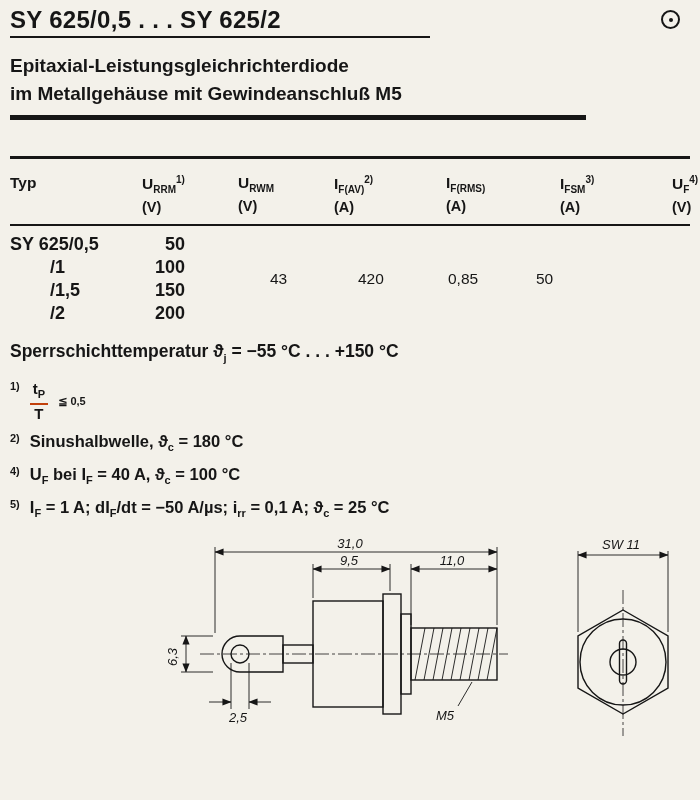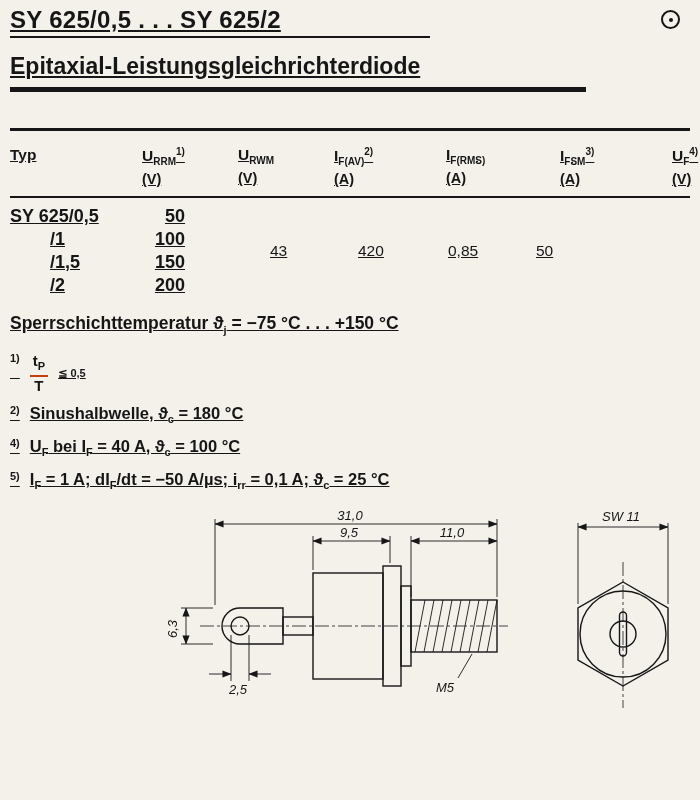--- a/index.html
+++ b/index.html
@@ -1,30 +1,30 @@
 <!DOCTYPE html>
 <html><head>
 <meta charset="utf-8">
 <style>
   html,body{margin:0;padding:0;}
   body{
     width:700px;height:800px;overflow:hidden;
     background:#f3f1ea;color:#161616;
     font-family:"Liberation Sans", sans-serif;
   }
-  .page{position:relative;width:700px;height:800px;box-sizing:border-box;padding:6px 8px 0 10px;text-decoration:underline;}
+  .page{position:relative;width:700px;height:800px;box-sizing:border-box;padding:6px 8px 0 10px;}
 
   
   .title-row{display:flex;justify-content:space-between;align-items:flex-start;}
   h1{margin:0;font-size:24px;font-weight:bold;letter-spacing:.3px;}
   .title-underline{width:420px;border-top:2px solid #161616;margin-top:2px;}
   .logo{width:15px;height:15px;border:2px solid #161616;border-radius:50%;
         display:flex;align-items:center;justify-content:center;margin:4px 12px 0 0;flex:0 0 auto;}
   .logo .dot{width:4px;height:4px;background:#161616;border-radius:50%;}
-  h2{margin:14px 0 0 0;font-size:23px;font-weight:bold;line-height:28px;}
+  h2{margin:14px 0 0 0;font-size:19px;font-weight:bold;line-height:28px;}
   .subtitle-bar{width:576px;height:5px;background:#161616;margin-top:7px;}
 
   .rule-thick{height:3px;background:#161616;margin-top:36px;margin-right:2px;}
   .rule-thin{height:2px;background:#161616;margin-top:9px;margin-right:2px;}
 
   
   .thead,.tbody{display:grid;grid-template-columns:108px 72px 72px 88px 90px 88px 87px 1fr;}
   .thead{margin-top:15px;gap:24px;}
   .th .sym{font-size:15.5px;font-weight:bold;white-space:nowrap;}
   .th .sym sub{font-size:10px;}
@@ -68,20 +68,21 @@
   <div class="title-row">
     <h1>SY 625/0,5 . . . SY 625/2</h1>
     <span class="logo">
         <span class="dot"></span>
       </span>
   </div>
   <div class="title-underline"></div>
 
   <h2>
     <span>Epitaxial-Leistungsgleichrichterdiode</span><br>
+    <span>im Metallgehäuse mit Gewindeanschluß M5</span>
   </h2>
   <div class="subtitle-bar"></div>
 
   <div class="rule-thick"></div>
 
   <div class="thead">
     <div class="th">
       <div class="sym">Typ</div>
       <div class="unit"></div>
     </div>
@@ -131,21 +132,21 @@
       <div class="trow">200</div>
     </div>
     <div></div>
     <div class="shared-cell">43</div>
     <div class="shared-cell">420</div>
     <div class="shared-cell">0,85</div>
     <div class="shared-cell">50</div>
   </div>
 
   <div class="sperr">
-    <span>Sperrschichttemperatur ϑ</span><sub>j</sub><span> = −75 °C . . . +150 °C</span>
+    <span>Sperrschichttemperatur ϑ</span><sub>j</sub><span> = −55 °C . . . +150 °C</span>
   </div>
 
   <div class="notes">
     <div class="note note1">
       <sup class="nmark">1)</sup><span class="frac">
           <span class="fnum"><span>t</span><sub>P</sub></span>
           <span class="fden">T</span>
         </span><span class="nrest">≦ 0,5</span>
     </div>
     <div class="note">

